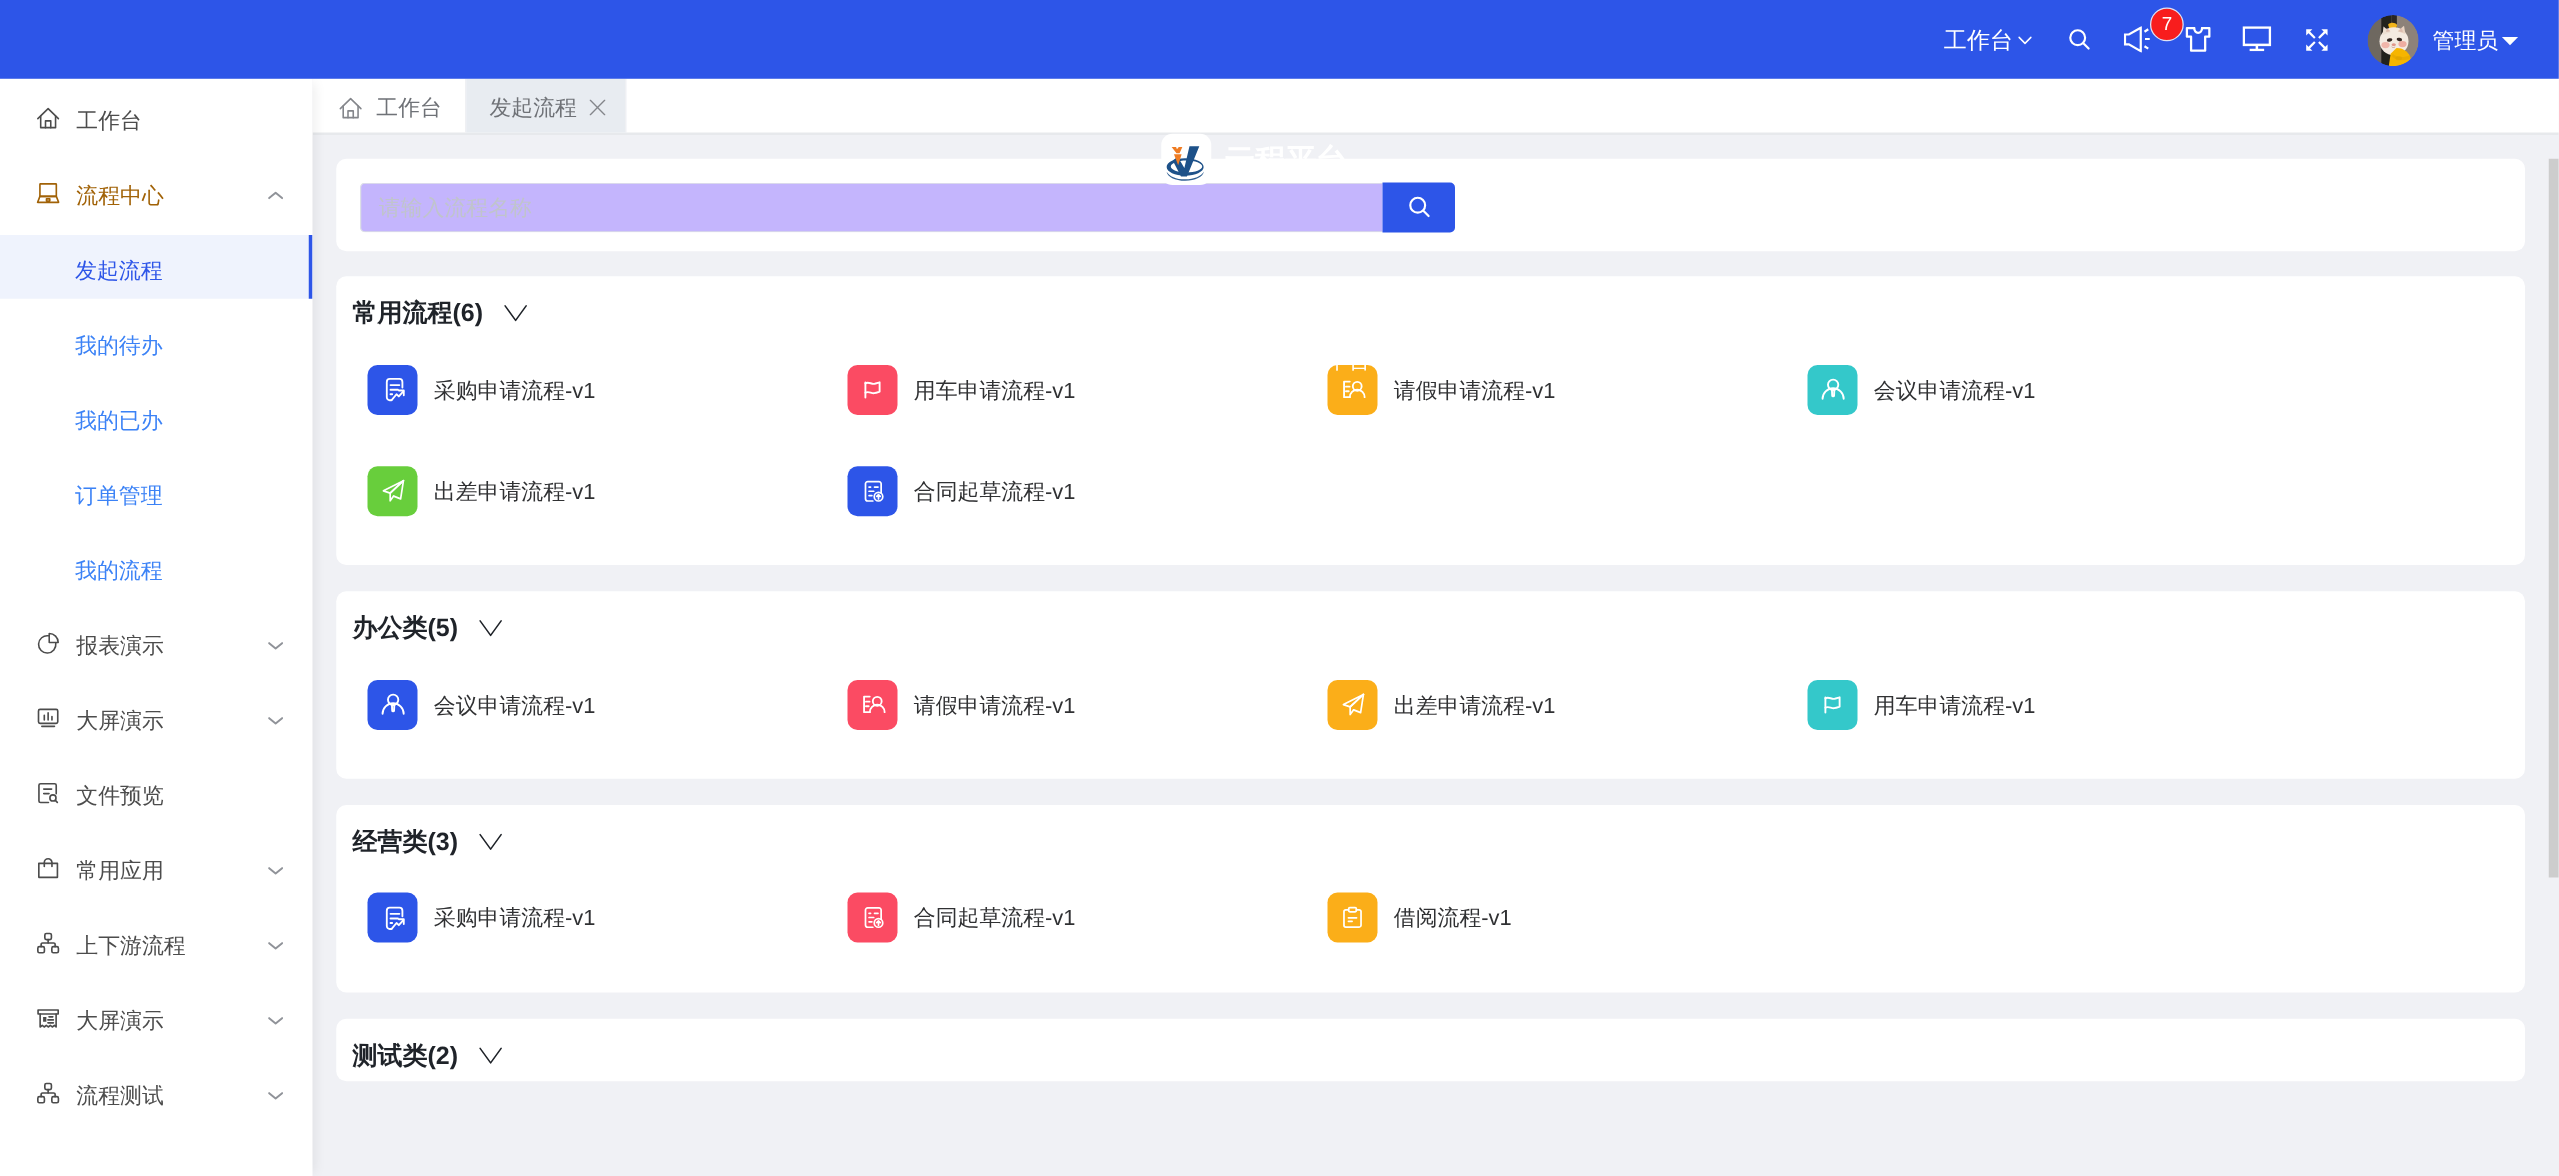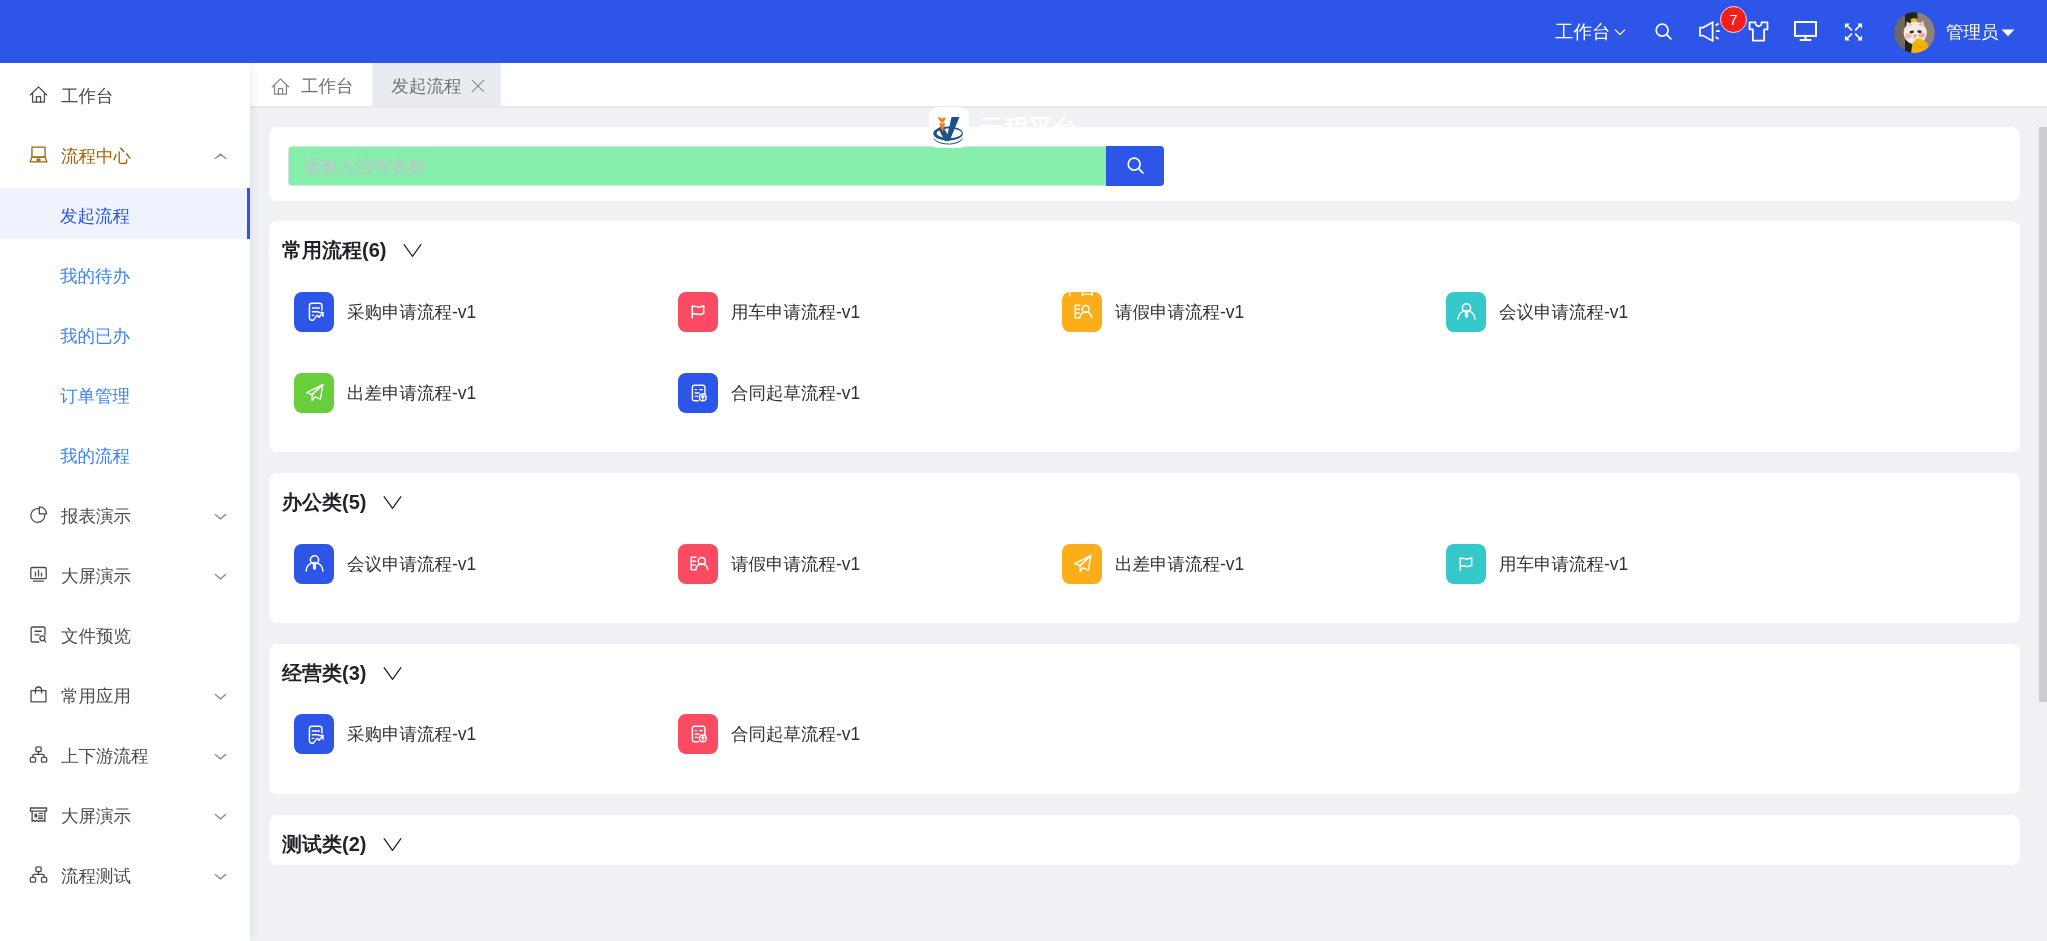--- a/index.html
+++ b/index.html
@@ -50,21 +50,21 @@
   .tab .close-x{margin-left:8px;color:#84868b;display:flex;align-items:center;}
 
   
   .main{position:absolute;left:250px;top:110px;right:0;bottom:17px;background:#f0f1f5;
         overflow:hidden;padding:0;}
   .scrollarea{position:absolute;left:0;top:0;right:8px;bottom:0;padding:16.6px 19px 0 19px;}
   .card{background:#fff;border-radius:8px;margin-bottom:20.8px;}
   .searchcard{padding:19px 19px;display:flex;height:74px;}
   .searchinput{width:818px;height:40px;border:1px solid #dcdfe6;border-right:none;
                border-radius:4px 0 0 4px;padding:2px 14px 0 14px;font-size:17.5px;color:#606266;
-               outline:none;font-family:"Liberation Sans",sans-serif;background:#86efac;}
+               outline:none;font-family:"Liberation Sans",sans-serif;background:#c4b5fd;}
   .searchinput::placeholder{color:#c0c4cc;}
   .searchbtn{width:58px;height:40px;background:#2d55e8;border:none;border-radius:0 4px 4px 0;
              display:flex;align-items:center;justify-content:center;cursor:pointer;padding:0;}
   .grpcard{padding:0;}
   .grphead{display:flex;align-items:center;height:50px;padding:9px 0 0 13px;}
   .grptitle{font-size:20px;font-weight:700;color:#1f2329;}
   .grpchev{margin-left:16px;display:flex;align-items:center;cursor:pointer;}
   .grid{display:flex;flex-wrap:wrap;padding:0 0 19px 25px;}
   .proc{width:384px;display:flex;align-items:center;height:81px;cursor:pointer;}
   .proc-ic{width:40px;height:40px;border-radius:8px;flex:0 0 40px;display:flex;
@@ -544,20 +544,30 @@
       <span class="proc-ic" style="background:#fb4b63">
                 <svg width="26" height="26" viewBox="0 0 32 32" fill="none" stroke="#fff" stroke-width="1.7" stroke-linecap="round" stroke-linejoin="round">
                   <path d="M24.5 17.6V8.7a2.2 2.2 0 0 0-2.2-2.2h-11a2.2 2.2 0 0 0-2.2 2.2v14.7a2.2 2.2 0 0 0 2.2 2.2h5"></path>
                   <path d="M12.6 11.9h1.5M18 11.9h3.4M12.6 16h4.6M12.6 20.2h2.8"></path>
                   <circle cx="21.9" cy="21.4" r="4.2"></circle>
                   <path d="M21.9 23.6v-4.3M20.2 21l1.7-1.7 1.7 1.7"></path>
                 </svg>
               </span>
       <span class="proc-lbl">合同起草流程-v1</span>
     </div>
+            <div class="proc">
+      <span class="proc-ic" style="background:#fbae19">
+                <svg width="26" height="26" viewBox="0 0 32 32" fill="none" stroke="#fff" stroke-width="1.7" stroke-linecap="round" stroke-linejoin="round">
+                  <path d="M12.2 8.4H9.4a1.8 1.8 0 0 0-1.8 1.8v13.4a1.8 1.8 0 0 0 1.8 1.8h13.2a1.8 1.8 0 0 0 1.8-1.8V10.2a1.8 1.8 0 0 0-1.8-1.8h-2.8"></path>
+                  <rect x="12.2" y="6.2" width="7.6" height="4.2" rx="1.2"></rect>
+                  <path d="M12 16.3h8M12 19.8h3.6"></path>
+                </svg>
+              </span>
+      <span class="proc-lbl">借阅流程-v1</span>
+    </div>
           </div>
         </div>
         <div class="card grpcard">
    <div class="grphead">
      <span class="grptitle">测试类(2)</span>
      <span class="grpchev">
               <svg width="21" height="21" viewBox="0 0 24 24" fill="none" stroke="#1f2329" stroke-width="1.45" stroke-linecap="round" stroke-linejoin="round">
                 <path d="M2.4 5.4 12 18.6l9.6-13.2"></path>
               </svg>
             </span>

